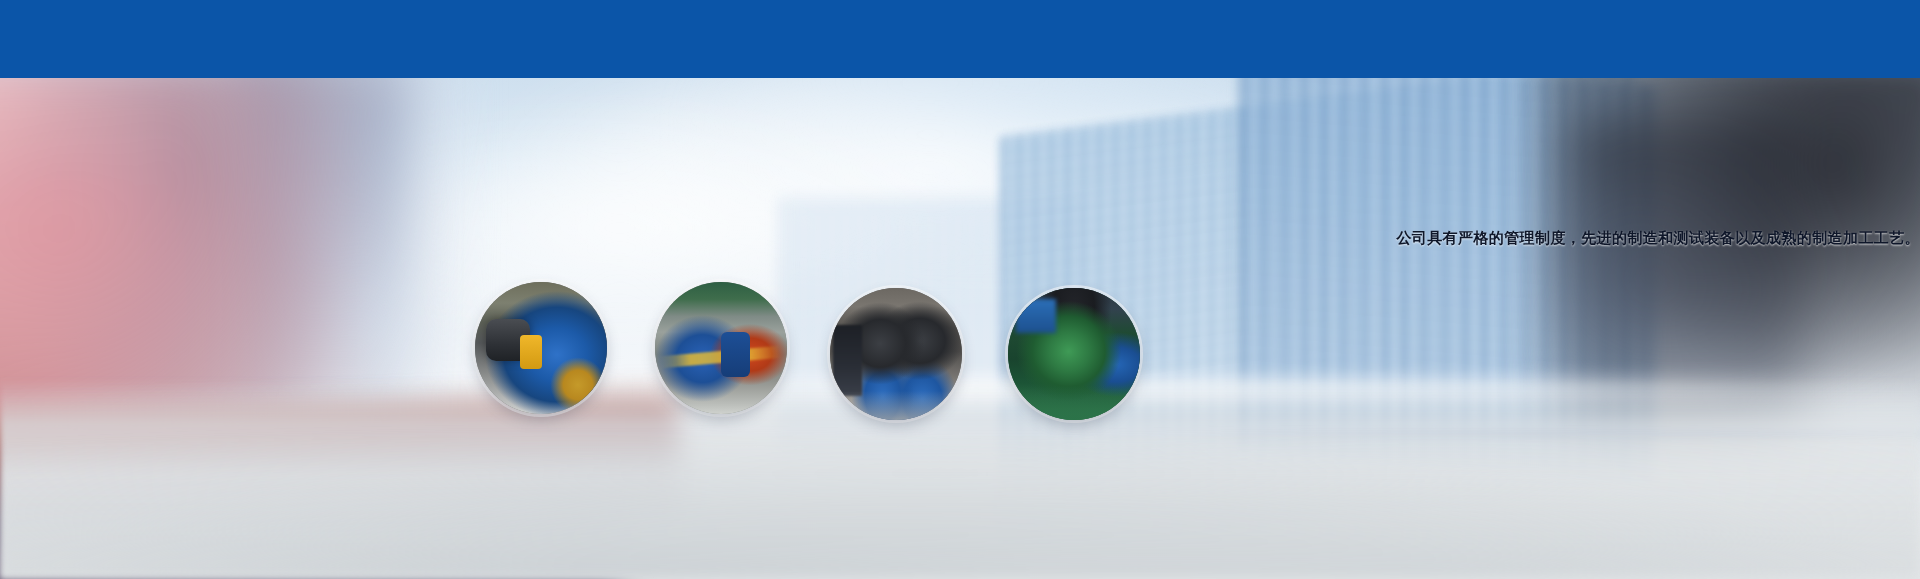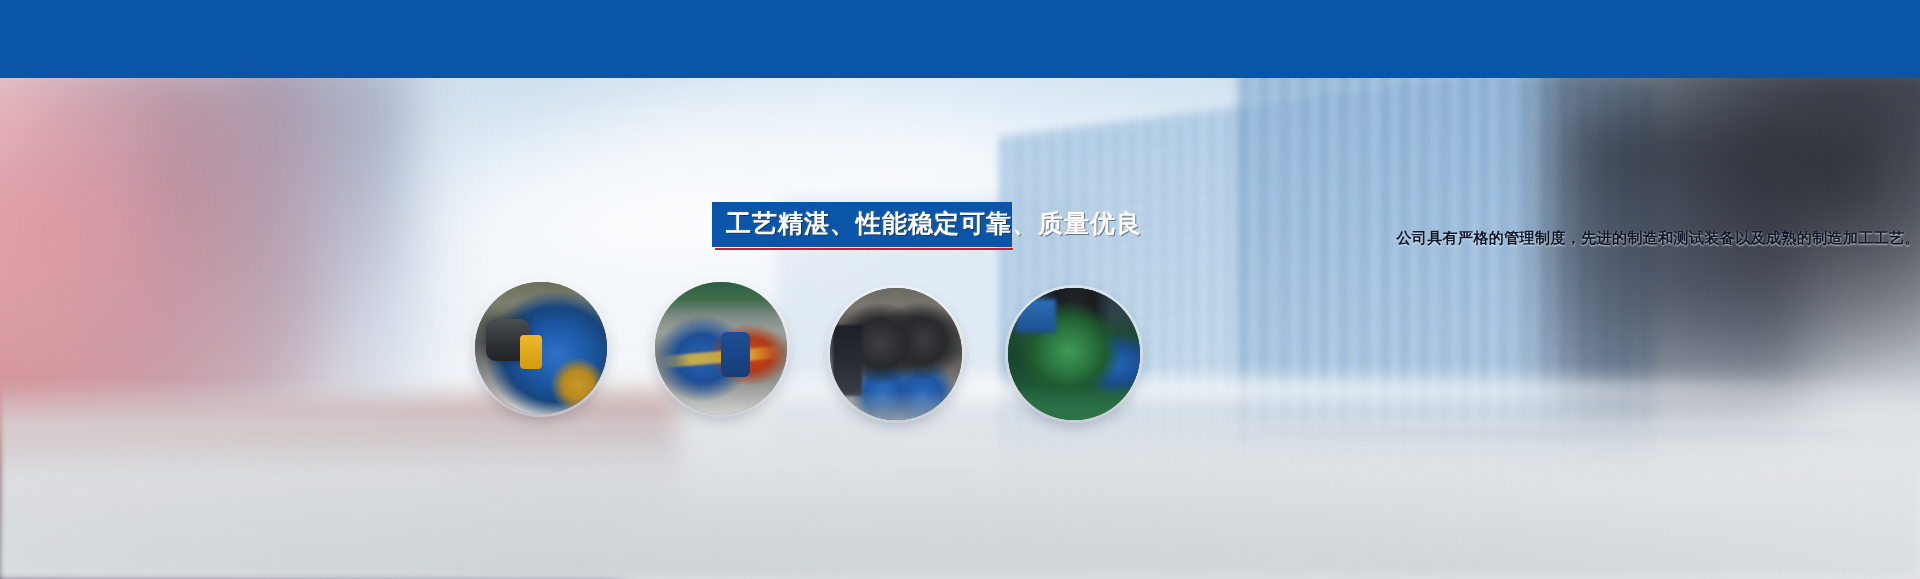--- a/index.html
+++ b/index.html
@@ -299,26 +299,20 @@
     <div class="left-blue-col"></div>
     <div class="left-warm"></div>
     <div class="left-redbar"></div>
     <div class="left-redbar2"></div>
     <div class="horizon-streak"></div>
     <div class="rail"></div>
     <div class="ground"></div>
     <div class="ground-grit"></div>
   </div>
 
-  <div class="title-wrap">
-    <div class="title-box">
-      <span class="title-text">工艺精湛、性能稳定可靠、质量优良</span>
-    </div>
-    <div class="title-rule"></div>
-  </div>
 
   <div class="subtitle">公司具有严格的管理制度，先进的制造和测试装备以及成熟的制造加工工艺。</div>
 
   <div class="circles">
     <div class="circle" style="left:475px; top:0;">
       <div class="photo p1"></div>
     </div>
     <div class="circle" style="left:655px; top:0;">
       <div class="photo p2"></div>
     </div>

